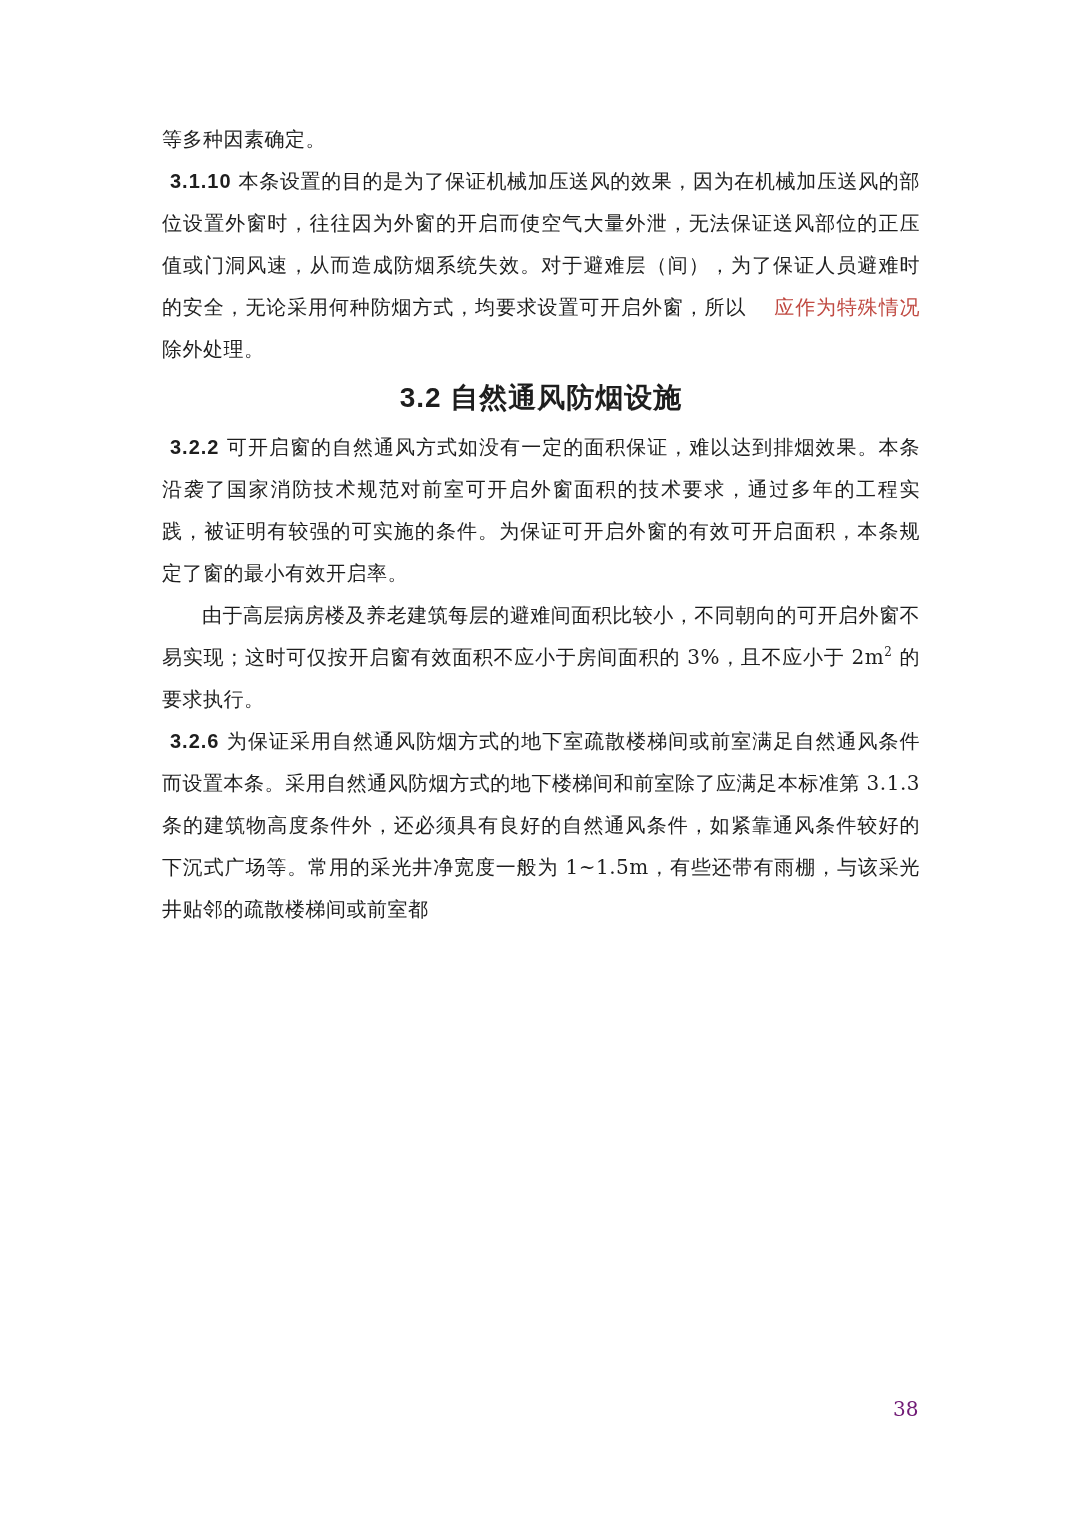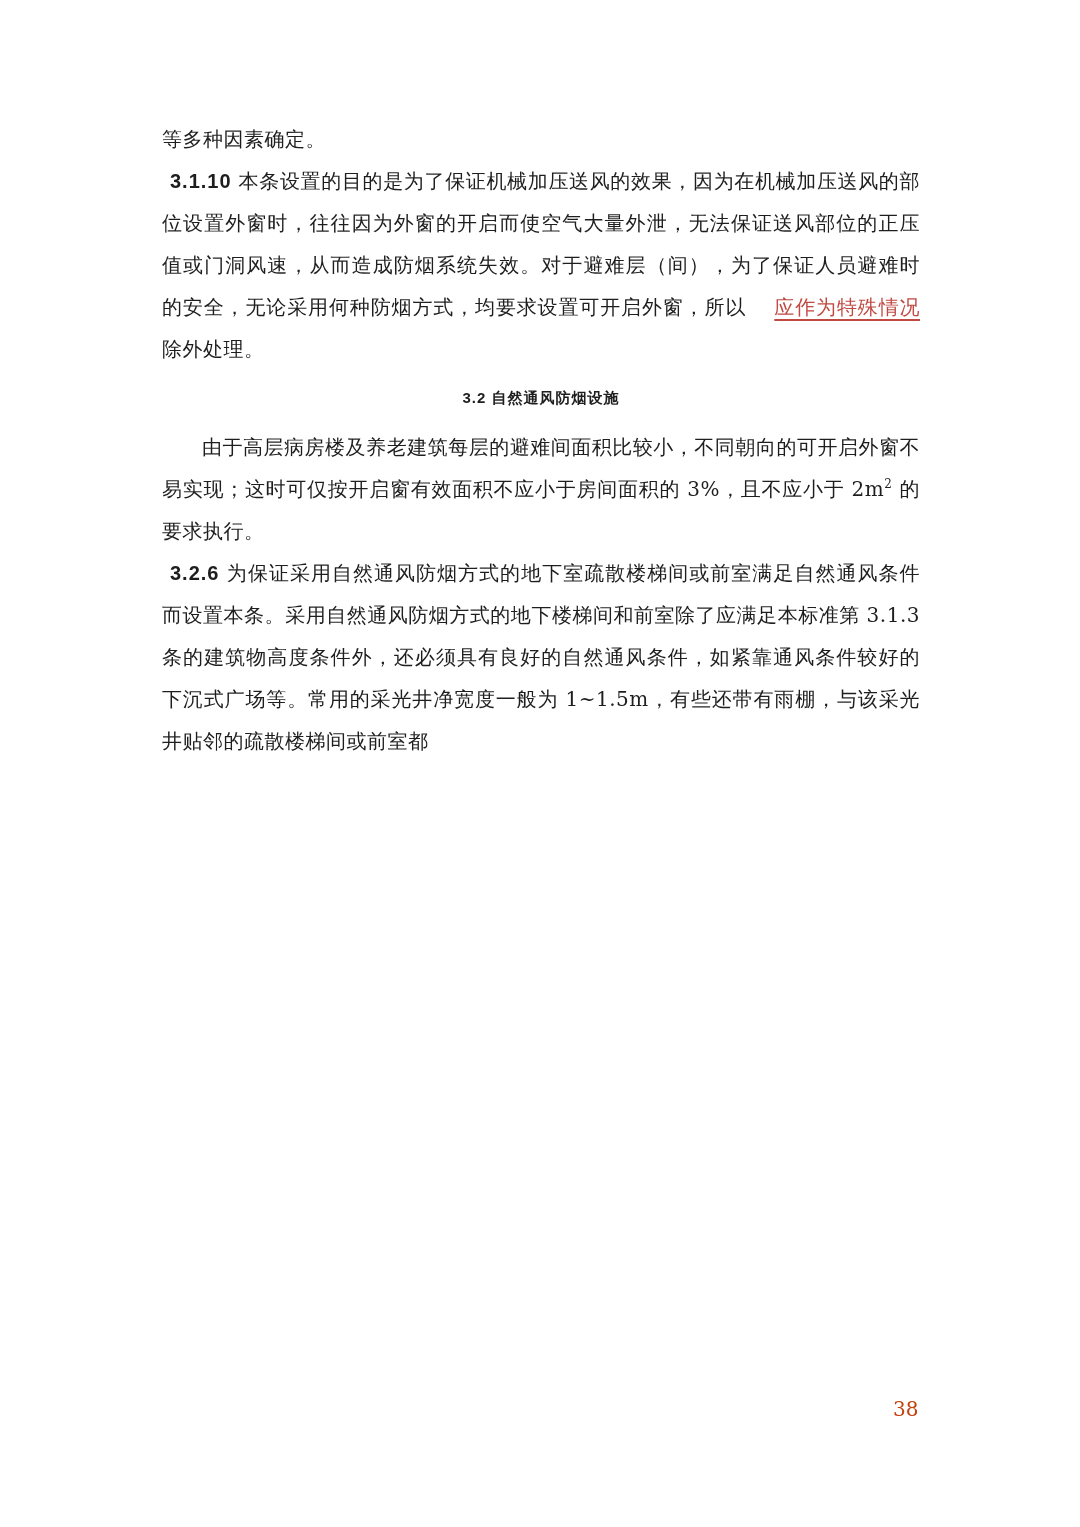--- a/index.html
+++ b/index.html
@@ -27,59 +27,59 @@
     font-size: 20px;
     line-height: 42px;
     text-align: justify;
     letter-spacing: 0.5px;
   }
   p.para.indent {
     text-indent: 2em;
   }
   p.para.heading {
     text-align: center;
-    font-size: 15px;
+    font-size: 28px;
     font-weight: 700;
     line-height: 42px;
     margin: 7px 0 7px 0;
     letter-spacing: 1px;
     font-family: "Liberation Sans", "DejaVu Sans", sans-serif;
   }
   .seg-bold {
     font-weight: 700;
     font-family: "Liberation Sans", "DejaVu Sans", sans-serif;
     letter-spacing: 1px;
     margin-left: 8px;
   }
   .seg-red {
     color: var(--highlight-red, #c04a42);
-    text-decoration: underline;
     text-decoration-thickness: 2px;
     text-underline-offset: 5px;
     margin-left: 28px;
   }
   sup.seg-sup {
     font-size: 12px;
     line-height: 0;
   }
   .page-number {
     position: absolute;
     left: 893px;
     top: 1388px;
     font-size: 20px;
     line-height: 42px;
     font-family: "DejaVu Serif", "Liberation Serif", serif;
-    color: #c2410c;
+    color: #701a75;
   }
 </style>
 </head>
 <body>
 
 <div class="page" style="background: rgb(255, 255, 255); color: rgb(30, 30, 30);">
   <div class="doc-body">
       <p class="para body"><span>等多种因素确定。</span></p>
       <p class="para body"><span class="seg-bold">3.1.10</span><span> 本条设置的目的是为了保证机械加压送风的效果，因为在机械加压送风的部位设置外窗时，往往因为外窗的开启而使空气大量外泄，无法保证送风部位的正压值或门洞风速，从而造成防烟系统失效。对于避难层（间），为了保证人员避难时的安全，无论采用何种防烟方式，均要求设置可开启外窗，所以</span><span class="seg-red">应作为特殊情况</span><span>除外处理。</span></p>
       <p class="para heading"><span>3.2  自然通风防烟设施</span></p>
+      <p class="para body"><span class="seg-bold">3.2.2</span><span> 可开启窗的自然通风方式如没有一定的面积保证，难以达到排烟效果。本条沿袭了国家消防技术规范对前室可开启外窗面积的技术要求，通过多年的工程实践，被证明有较强的可实施的条件。为保证可开启外窗的有效可开启面积，本条规定了窗的最小有效开启率。</span></p>
       <p class="para indent"><span>由于高层病房楼及养老建筑每层的避难间面积比较小，不同朝向的可开启外窗不易实现；这时可仅按开启窗有效面积不应小于房间面积的 3%，且不应小于 2m</span><sup class="seg-sup">2</sup><span> 的要求执行。</span></p>
       <p class="para body"><span class="seg-bold">3.2.6</span><span>  为保证采用自然通风防烟方式的地下室疏散楼梯间或前室满足自然通风条件而设置本条。采用自然通风防烟方式的地下楼梯间和前室除了应满足本标准第 3.1.3 条的建筑物高度条件外，还必须具有良好的自然通风条件，如紧靠通风条件较好的下沉式广场等。常用的采光井净宽度一般为 1~1.5m，有些还带有雨棚，与该采光井贴邻的疏散楼梯间或前室都</span></p>
     </div>
   <div class="page-number">38</div>
 </div>
 
 </body></html>

